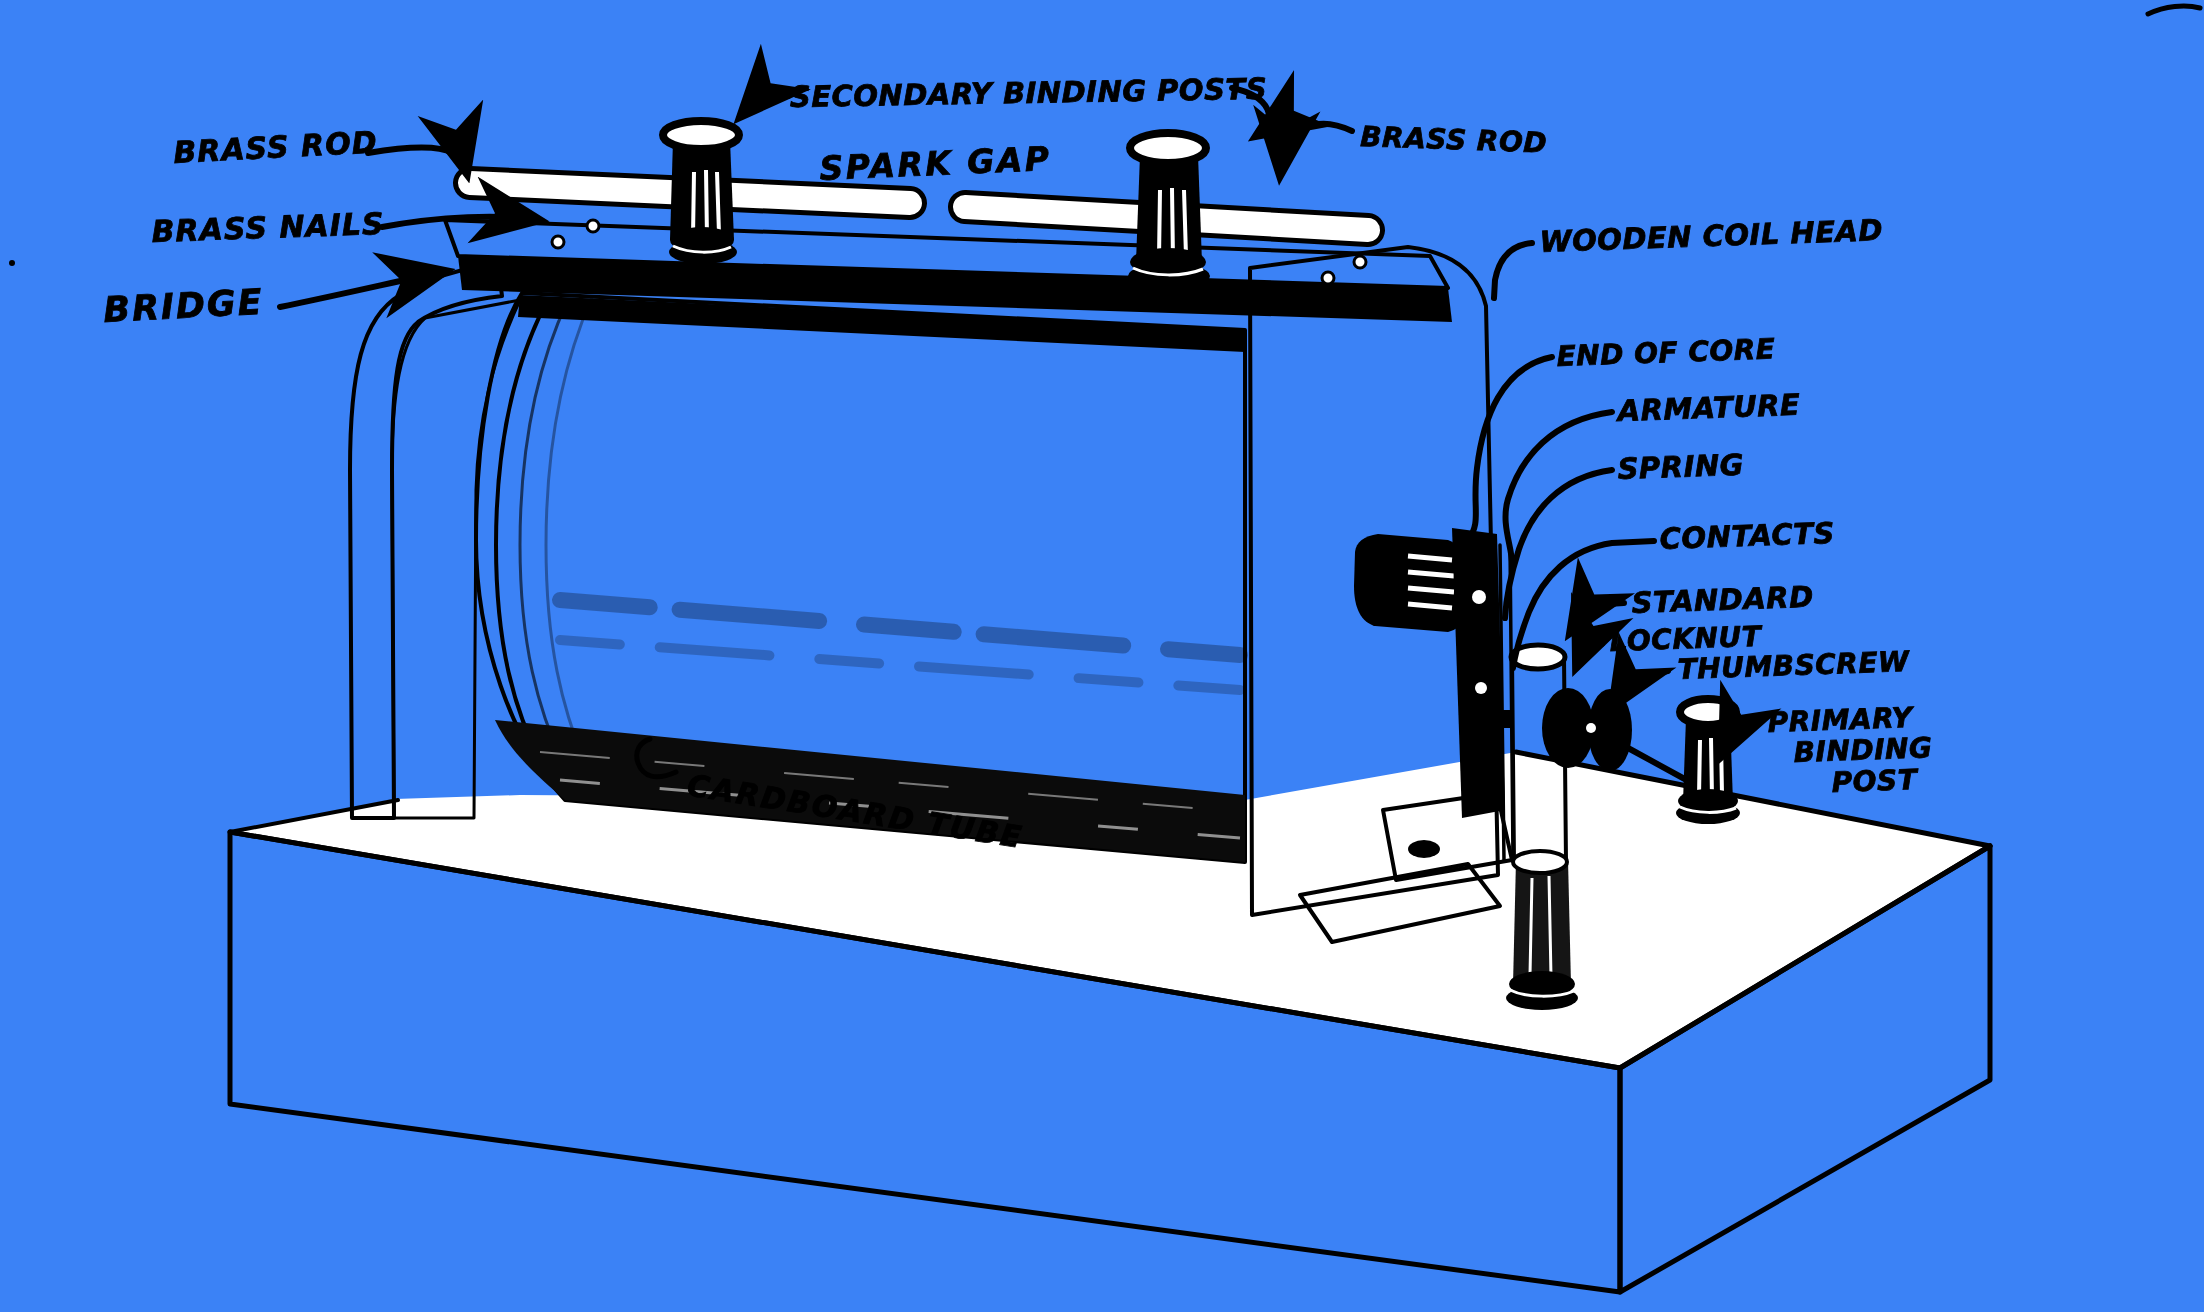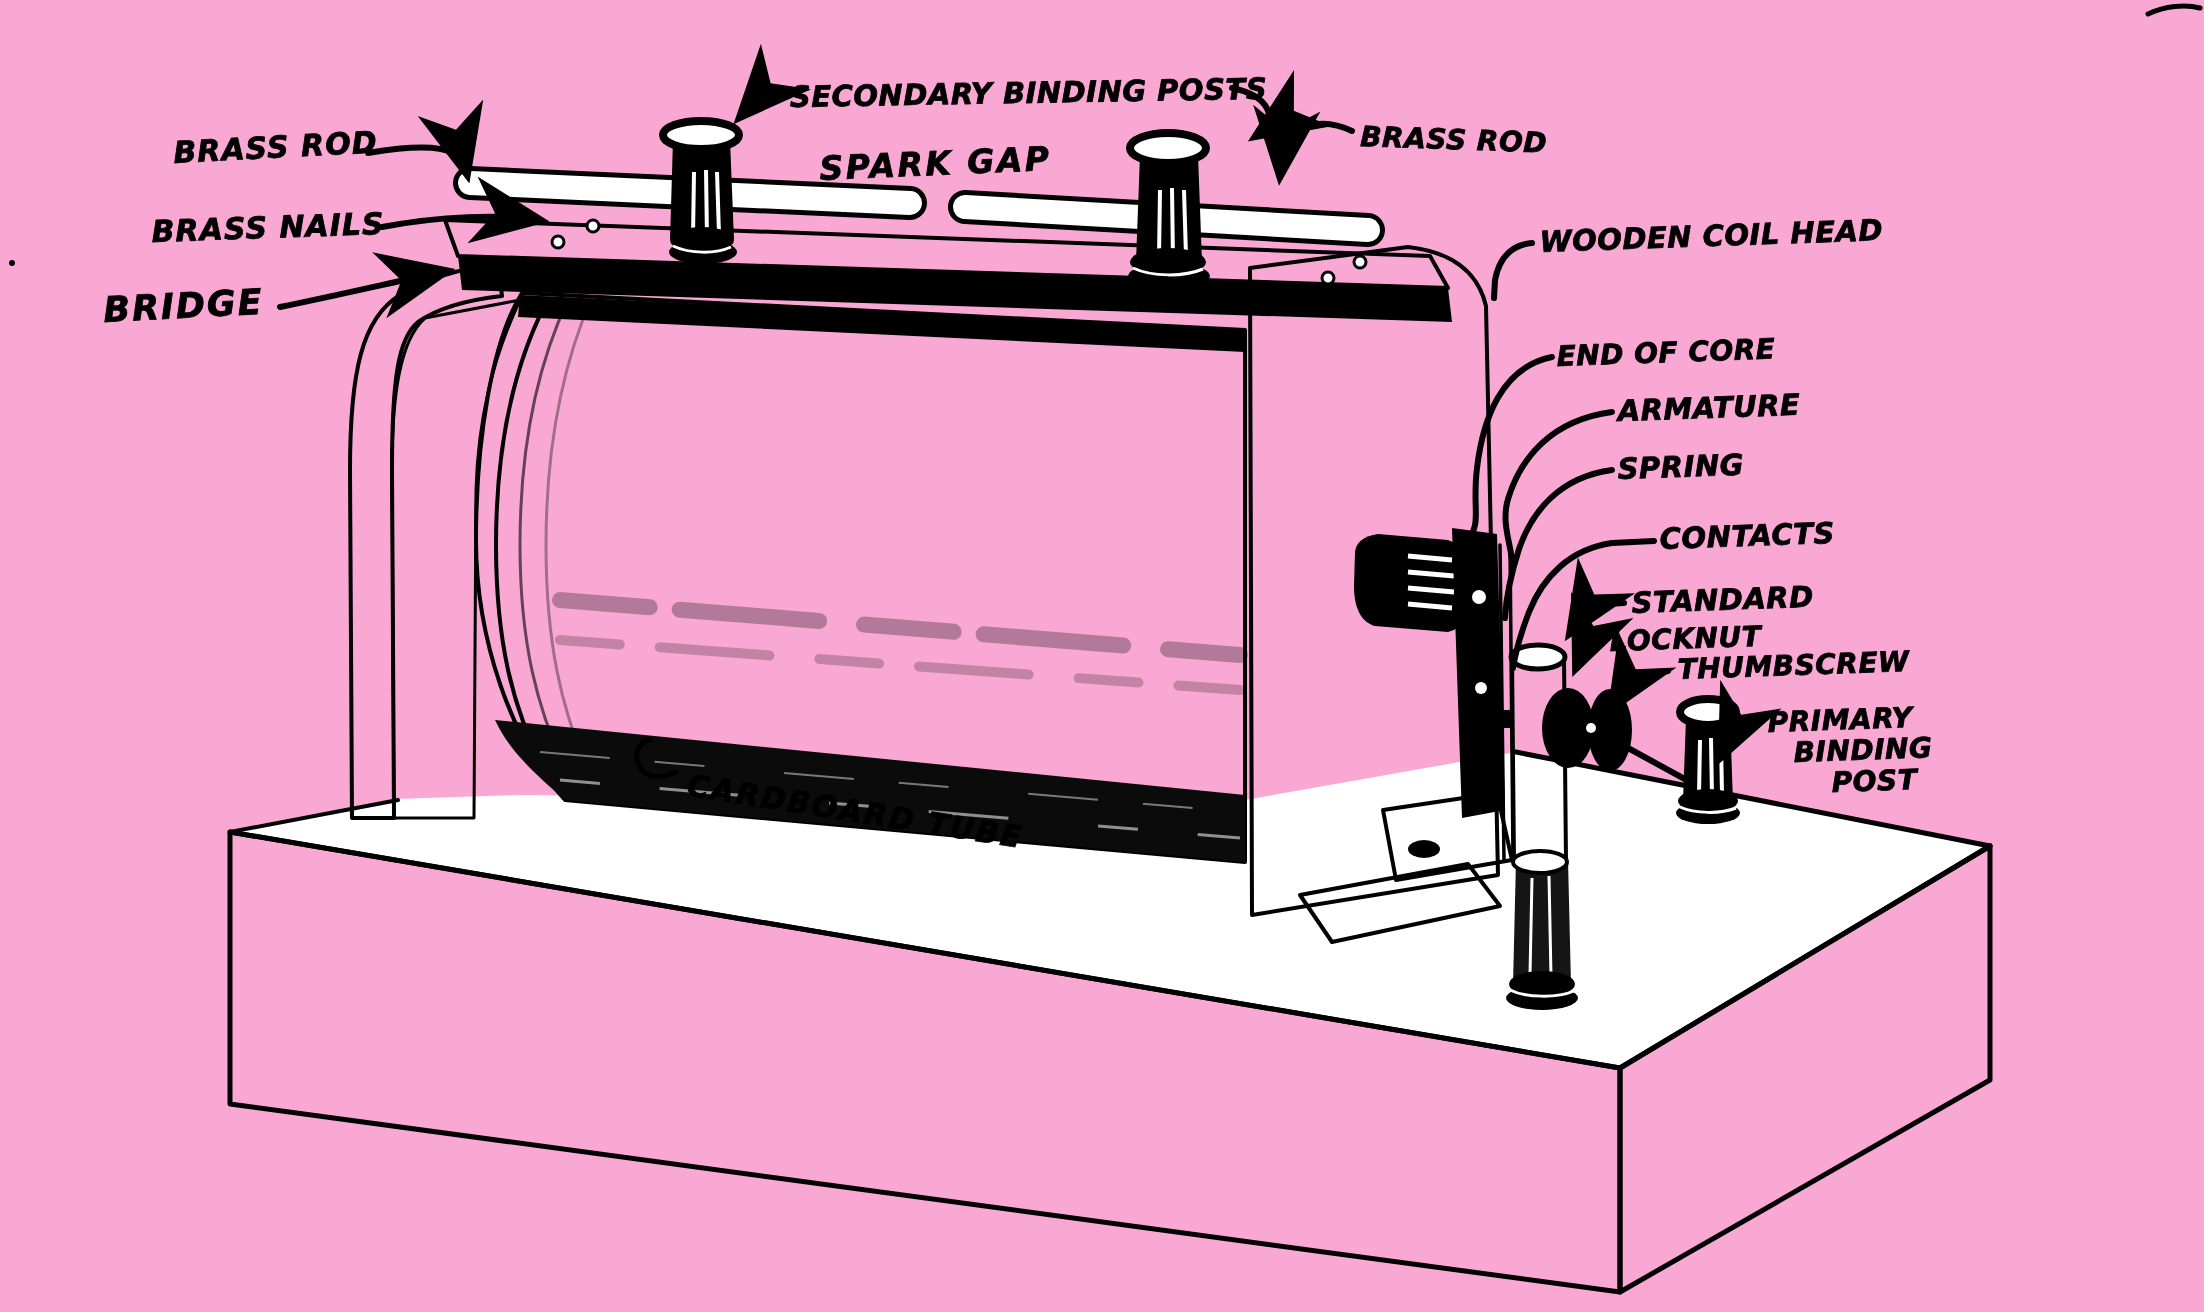--- a/index.html
+++ b/index.html
@@ -1,16 +1,16 @@
 <!DOCTYPE html>
 <html><head>
 <meta charset="utf-8">
 <style>
   html,body{margin:0;padding:0;background:#ffffff;}
-  .stage{width:2204px;height:1312px;position:relative;background:#f9a8d4;overflow:hidden;}
+  .stage{width:2204px;height:1312px;position:relative;background:#3b82f6;overflow:hidden;}
   svg{display:block;}
   .lbl{
     font-family:"DejaVu Sans", sans-serif;
     font-weight:bold;
     font-style:italic;
     fill:#000;
     stroke:#000;
     stroke-width:0.8;
     white-space:pre;
   }

